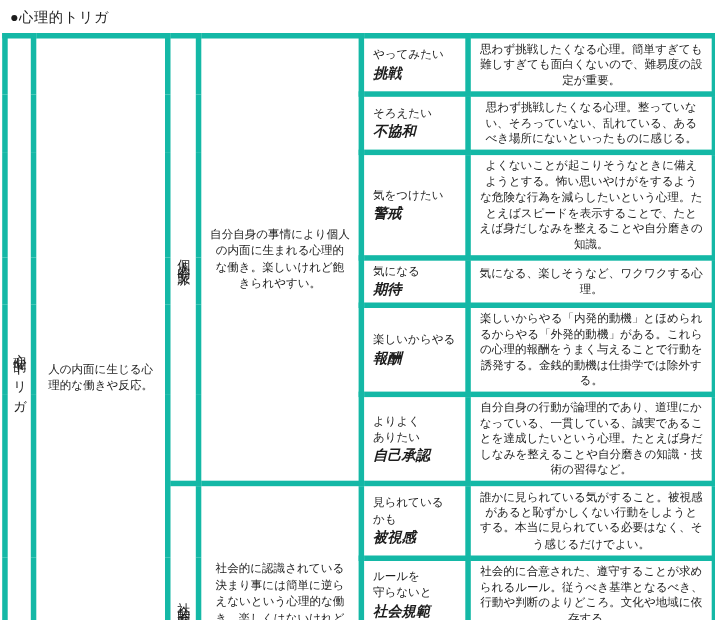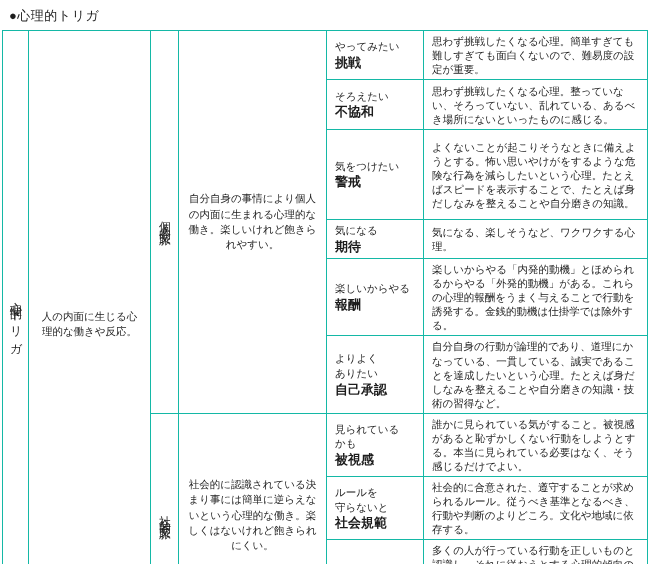--- a/index.html
+++ b/index.html
@@ -16,21 +16,21 @@
     margin:7px 0 5px 9px;
     letter-spacing:0.5px;
   }
   table.trigger-table{
     border-collapse:collapse;
     table-layout:fixed;
     width:645px;
     margin-left:2px;
   }
   .trigger-table td{
-    border:1px solid #14b8a6;
+    border:5px solid #14b8a6;
     vertical-align:middle;
     overflow:hidden;
   }
   
   td.vcell{text-align:center;padding:2px 0;}
   .vtext{
     display:inline-block;
     writing-mode:vertical-rl;
     text-orientation:upright;
     font-size:12px;
@@ -49,27 +49,28 @@
   .sub{
     font-size:10.5px;
     line-height:1.4;
     white-space:pre-line;
   }
   .nm{
     font-size:13px;
     font-weight:bold;
     line-height:1.25;
     margin-top:1px;
+    font-style:italic;
   }
   
   td.desc{
     font-size:10.5px;
     line-height:1.34;
     padding:3px 8px;
-    text-align:left;
+    text-align:center;
   }
 </style>
 </head>
 <body>
 
 <div class="page-title">●心理的トリガ</div>
 
 <table class="trigger-table">
   <colgroup>
     <col style="width:26px">

